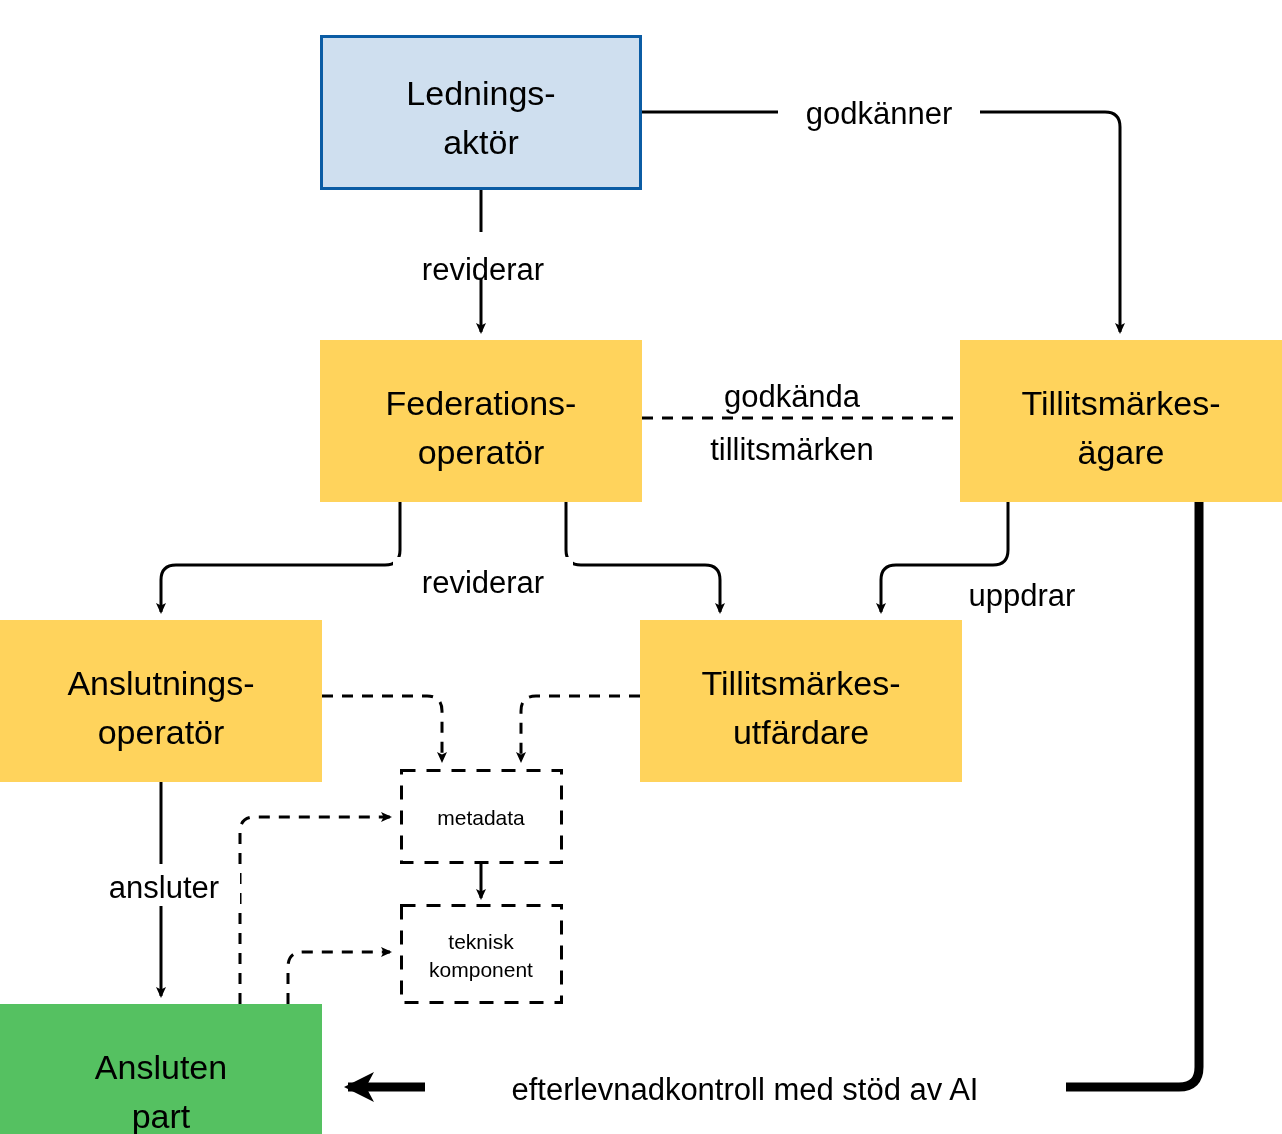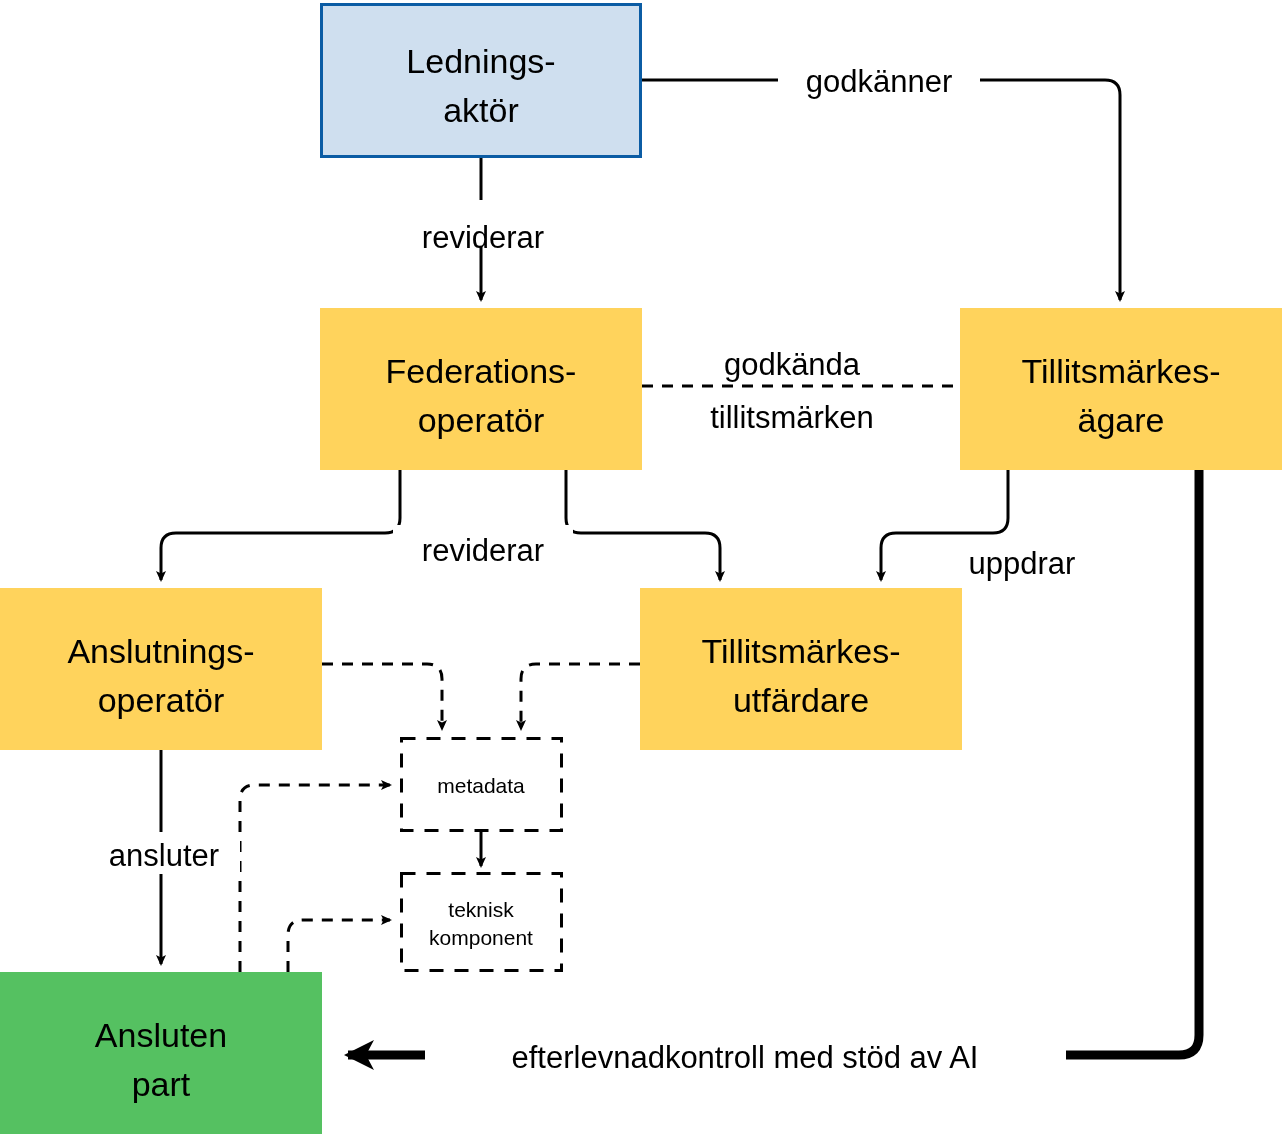--- a/index.html
+++ b/index.html
@@ -1,17 +1,17 @@
 <!DOCTYPE html>
 <html><head>
 <meta charset="utf-8">
 <style>
   html,body{margin:0;padding:0;background:#ffffff;}
   body{width:1282px;height:1134px;overflow:hidden;font-family:"Liberation Sans",sans-serif;}
-  #diagram-root{position:relative;width:1282px;height:850px;}
+  #diagram-root{position:relative;width:1282px;height:850px;margin-top:32px;}
   svg#canvas{position:absolute;left:0;top:0;width:1282px;height:1134px;}
   text{font-family:"Liberation Sans",sans-serif;fill:#000000;}
   .node-label{font-size:34px;}
   .node-label-small{font-size:21px;}
   .edge-label{font-size:31px;}
   .edge-label-bold{font-size:31px;}
   .box-blue{fill:#cfdfef;stroke:#0b5ca4;stroke-width:3;}
   .box-yellow{fill:#ffd35c;stroke:none;}
   .box-green{fill:#55c161;stroke:none;}
   .box-dashed{fill:none;stroke:#000000;stroke-width:3;stroke-dasharray:14 11;}

